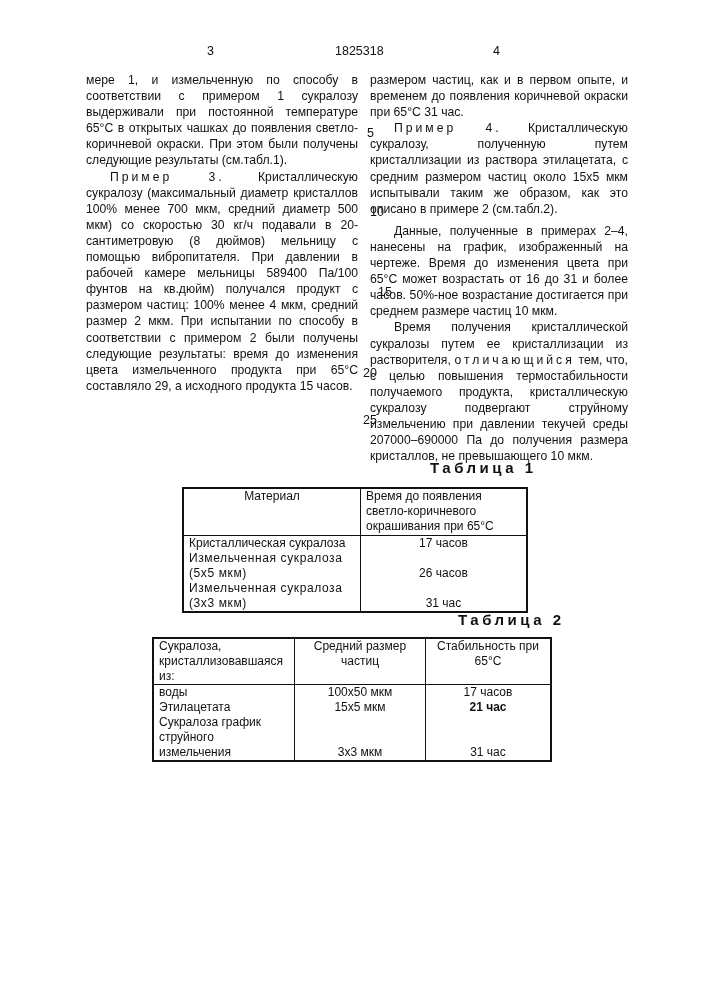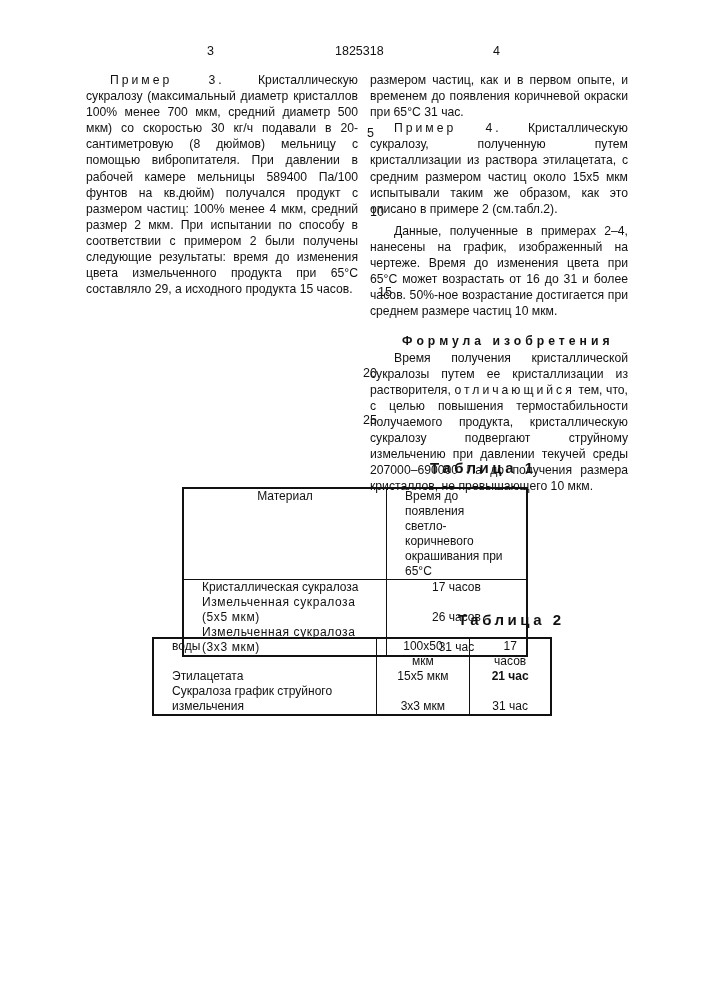--- a/index.html
+++ b/index.html
@@ -5,49 +5,49 @@
     html, body { margin:0; padding:0; background:#ffffff; }
     body { width:707px; height:1000px; position:relative; overflow:hidden; color:#111; font-family:"Liberation Sans", sans-serif; }
     .hdr { position:absolute; top:44px; font-size:12.5px; font-family:"Liberation Sans", sans-serif; }
     .col { position:absolute; font-size:12.2px; line-height:16.1px; text-align:justify; }
     .col p { margin:0; }
     .ind { text-indent:24px; }
     .sp { letter-spacing:3px; }
     .lnum { position:absolute; font-size:12.5px; }
     .tcap { position:absolute; font-size:15px; font-weight:bold; letter-spacing:3.5px; }
     table { position:absolute; border-collapse:collapse; font-size:12px; line-height:15px; }
-    td { vertical-align:top; padding:0 18px; }
+    td { vertical-align:top; padding:0 5px; }
     .formula-title { text-align:left; padding-left:32px; letter-spacing:4px; font-weight:bold; }
   </style>
 </head>
 <body>
 
 <div>
   <span class="hdr" style="left:207px;">3</span>
   <span class="hdr" style="left:335px;">1825318</span>
   <span class="hdr" style="left:493px;">4</span>
 </div>
 
 <div class="col" style="left:86px; top:72px; width:272px;">
+  <p>мере 1, и измельченную по способу в соответствии с примером 1 сукралозу выдерживали при постоянной температуре 65°С в открытых чашках до появления светло-коричневой окраски. При этом были получены следующие результаты (см.табл.1).</p>
   <p class="ind"><span class="sp">Пример 3.</span><span> Кристаллическую сукралозу (максимальный диаметр кристаллов 100% менее 700 мкм, средний диаметр 500 мкм) со скоростью 30 кг/ч подавали в 20-сантиметровую (8 дюймов) мельницу с помощью вибропитателя. При давлении в рабочей камере мельницы 589400 Па/100 фунтов на кв.дюйм) получался продукт с размером частиц: 100% менее 4 мкм, средний размер 2 мкм. При испытании по способу в соответствии с примером 2 были получены следующие результаты: время до изменения цвета измельченного продукта при 65°С составляло 29, а исходного продукта 15 часов.</span></p>
 </div>
 
 <div>
   <span class="lnum" style="left:367px; top:126px;">5</span>
   <span class="lnum" style="left:370px; top:205px;">10</span>
   <span class="lnum" style="left:378px; top:285px;">15</span>
   <span class="lnum" style="left:363px; top:366px;">20</span>
   <span class="lnum" style="left:363px; top:413px;">25</span>
 </div>
 
 <div class="col" style="left:370px; top:72px; width:258px;">
   <p>размером частиц, как и в первом опыте, и временем до появления коричневой окраски при 65°С 31 час.</p>
   <p class="ind"><span class="sp">Пример 4.</span><span> Кристаллическую сукралозу, полученную путем кристаллизации из раствора этилацетата, с средним размером частиц около 15х5 мкм испытывали таким же образом, как это описано в примере 2 (см.табл.2).</span></p>
   <p class="ind" style="margin-top:6px;">Данные, полученные в примерах 2–4, нанесены на график, изображенный на чертеже. Время до изменения цвета при 65°С может возрастать от 16 до 31 и более часов. 50%-ное возрастание достигается при среднем размере частиц 10 мкм.</p>
-  <p class="formula-title" style="margin-top:14px;">Формула изобретения</p>
   <p class="ind"><span>Время получения кристаллической сукралозы путем ее кристаллизации из растворителя, </span><span class="sp">отличающийся</span><span> тем, что, с целью повышения термостабильности получаемого продукта, кристаллическую сукралозу подвергают струйному измельчению при давлении текучей среды 207000–690000 Па до получения размера кристаллов, не превышающего 10 мкм.</span></p>
 </div>
 
 <span class="tcap" style="left:430px; top:459px;">Таблица 1</span>
 <table style="left:182px; top:487px; width:346px; border:2px solid #111;">
   <tbody>
       <tr style="border-bottom:1.5px solid #111;">
     <td style="width:166px; text-align:center; border-right:1.5px solid #111; height:46px;">Материал</td>
     <td style="text-align:left;">Время до появления светло-коричневого окрашивания при 65°С</td>
   </tr>
@@ -62,20 +62,25 @@
   <tr>
     <td style="border-right:1.5px solid #111; letter-spacing:0.6px;">Измельченная сукралоза (3х3 мкм)</td>
     <td style="text-align:center; vertical-align:bottom;">31 час</td>
   </tr>
 </tbody>
   </table>
 
 <span class="tcap" style="left:458px; top:611px;">Таблица 2</span>
 <table style="left:152px; top:637px; width:400px; border:2px solid #111;">
   <tbody>
+      <tr style="border-bottom:1.5px solid #111;">
+    <td style="width:130px; border-right:1.5px solid #111;">Сукралоза, кристаллизовавшаяся из:</td>
+    <td style="width:120px; text-align:center; border-right:1.5px solid #111;">Средний размер частиц</td>
+    <td style="text-align:center;">Стабильность при 65°С</td>
+  </tr>
   <tr>
     <td style="border-right:1.5px solid #111;">воды</td>
     <td style="text-align:center; border-right:1.5px solid #111;">100х50 мкм</td>
     <td style="text-align:center;">17 часов</td>
   </tr>
   <tr>
     <td style="border-right:1.5px solid #111;">Этилацетата</td>
     <td style="text-align:center; border-right:1.5px solid #111;">15х5 мкм</td>
     <td style="text-align:center;font-weight:bold;">21 час</td>
   </tr>

